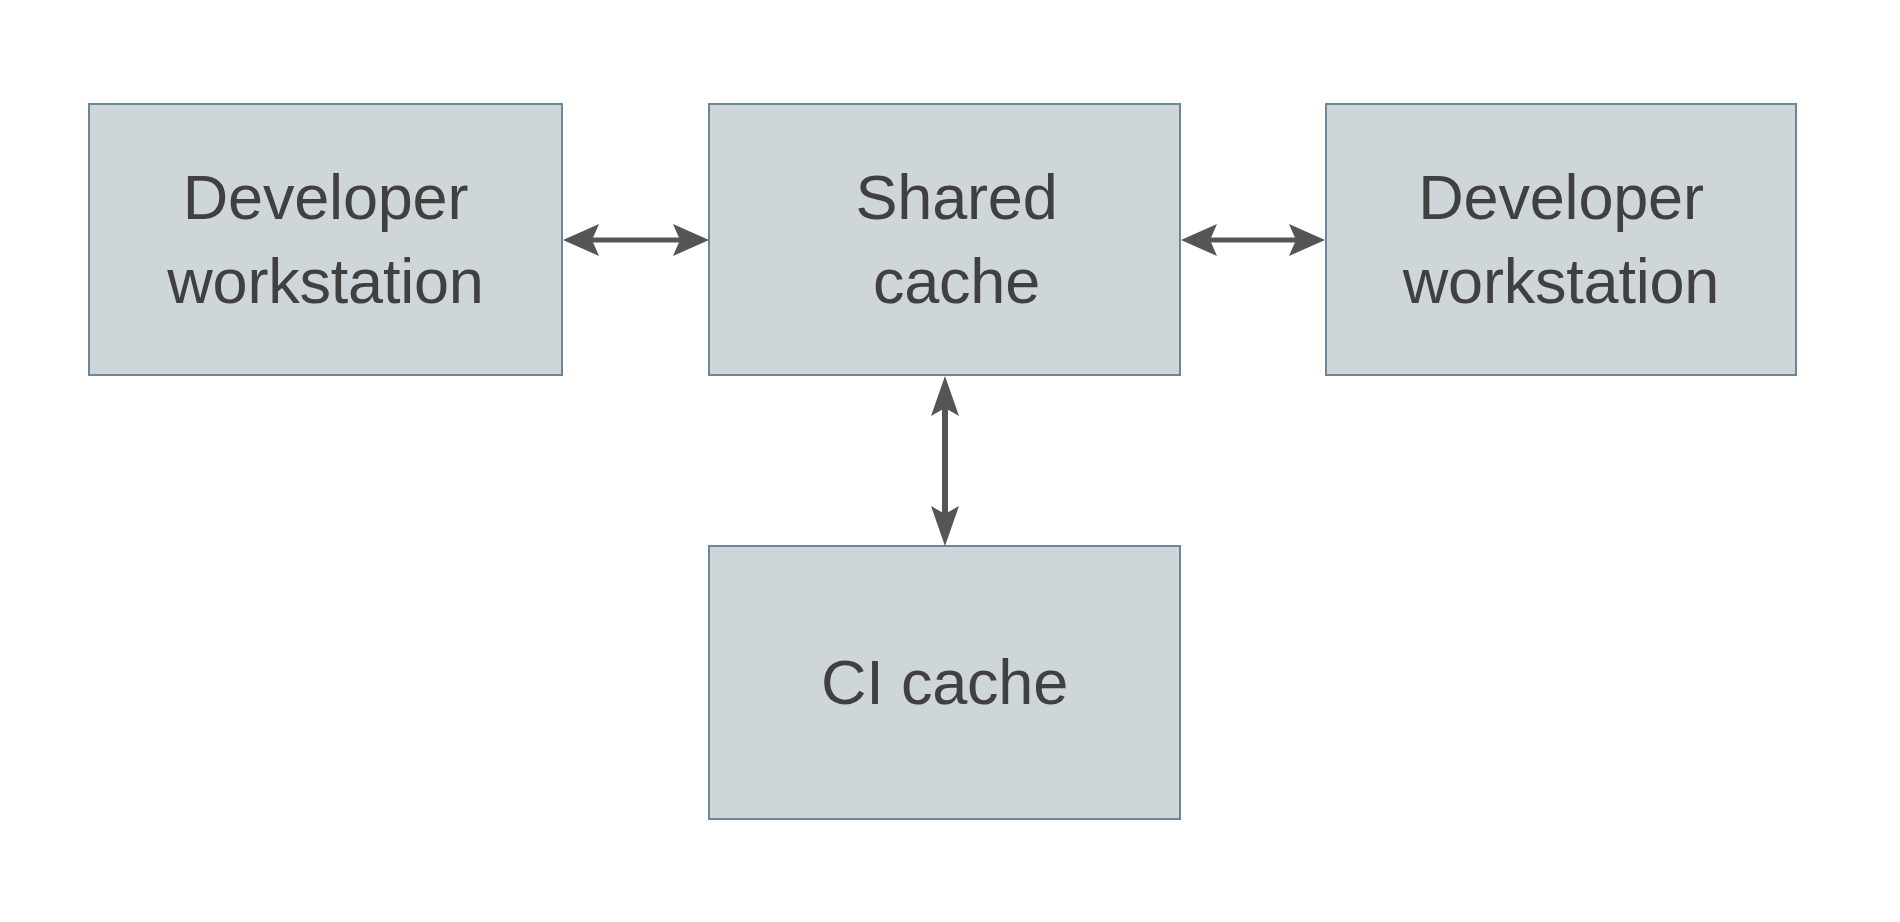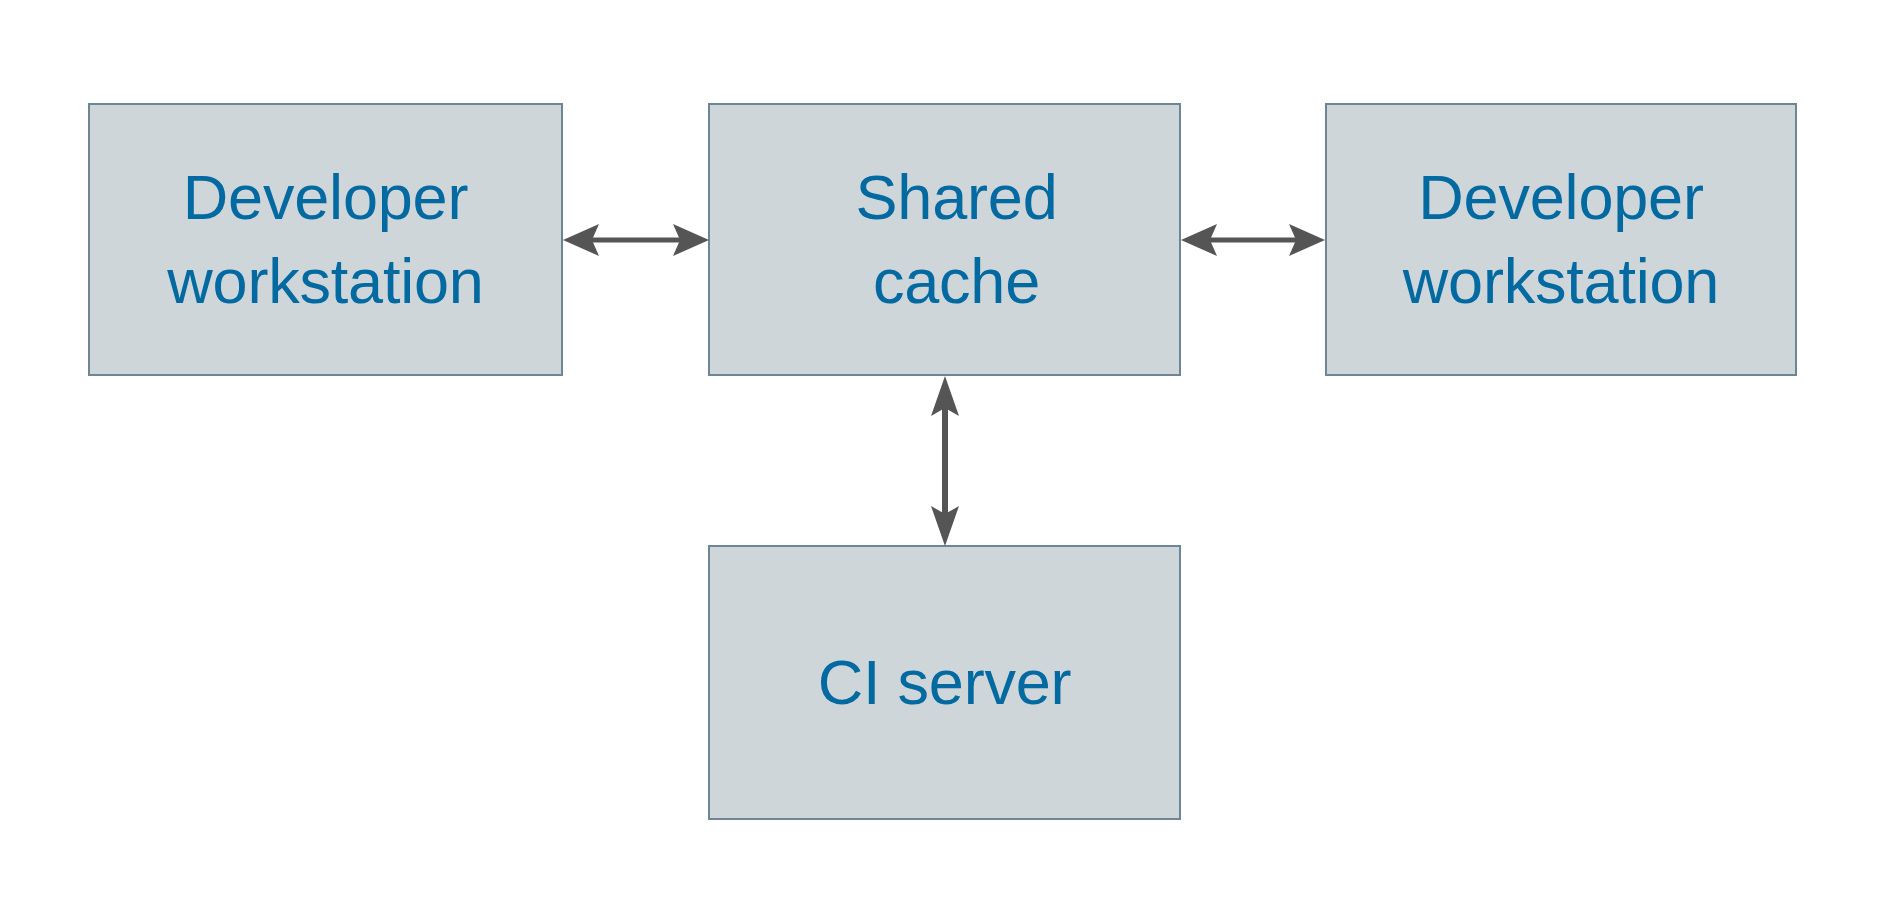--- a/index.html
+++ b/index.html
@@ -19,21 +19,21 @@
   }
   .node {
     position: absolute;
     box-sizing: border-box;
     background: #ced6da;
     border: 2px solid #6d8594;
     display: flex;
     align-items: center;
     justify-content: center;
     text-align: center;
-    color: #0369a1;
+    color: #404040;
     font-size: 63px;
     line-height: 1.32;
     font-weight: 400;
     letter-spacing: -0.2px;
     white-space: pre-line;
     z-index: 1;
   }
   .edge {
     position: absolute;
     z-index: 2;
@@ -58,21 +58,21 @@
     <span>Shared
 cache</span>
   </div>
 
   <div class="node" style="left:1325px; top:103px; width:472px; height:273px;">
     <span>Developer
 workstation</span>
   </div>
 
   <div class="node" style="left:708px; top:545px; width:473px; height:275px;">
-    <span>CI server</span>
+    <span>CI cache</span>
   </div>
 
   <div class="edge" style="left:563px; top:218px; width:146px; height:44px;">
     <svg width="146" height="44" viewBox="0 0 146 44" aria-hidden="true">
 
       <rect x="22" y="19.5" width="102" height="5" fill="#555555"></rect>
 
       <path d="M 0 22 L 36 6 L 29 22 L 36 38 Z" fill="#555555"></path>
 
       <path d="M 146 22 L 110 6 L 117 22 L 110 38 Z" fill="#555555"></path>

